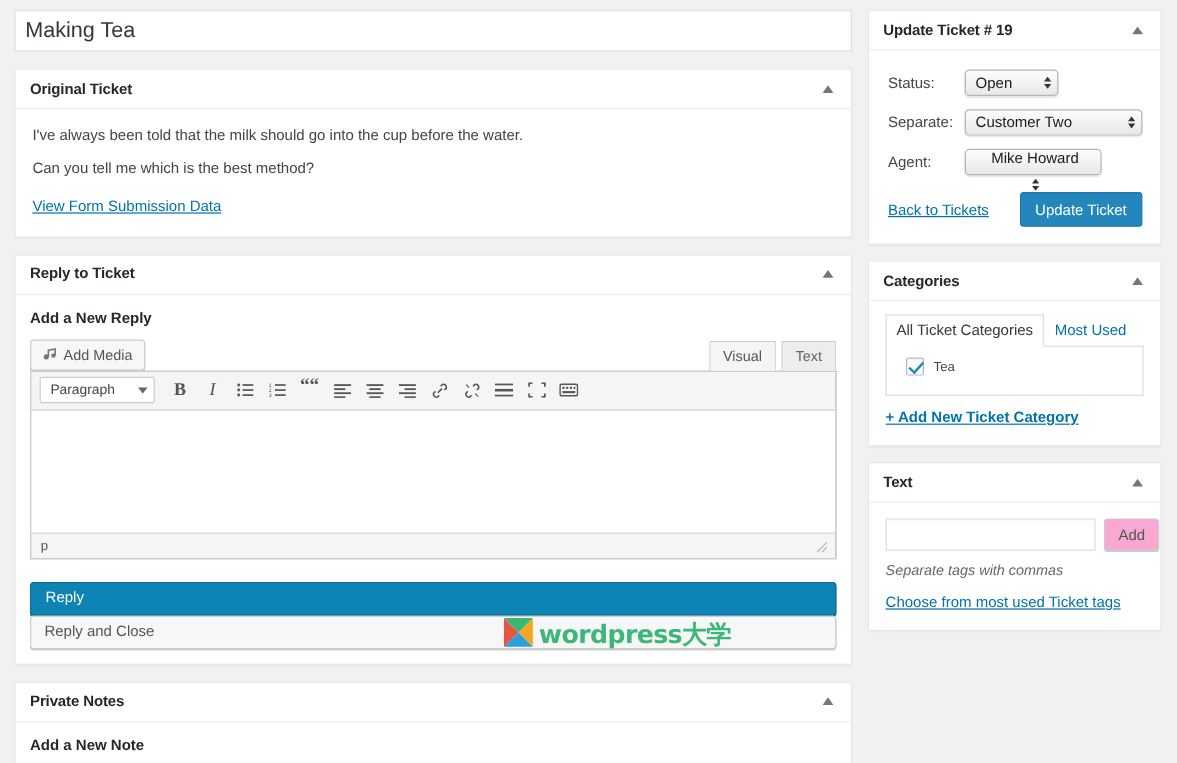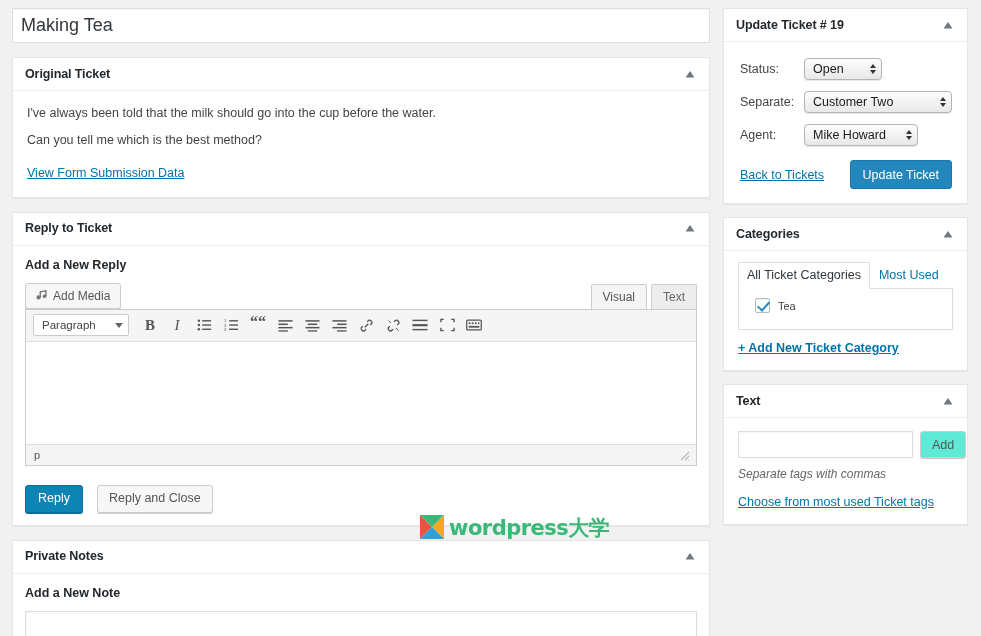--- a/index.html
+++ b/index.html
@@ -183,21 +183,21 @@
     background: #f5f5f5;
     display: flex;
     align-items: center;
     justify-content: space-between;
     padding: 0 6px 0 8px;
     font-size: 11px;
     color: #555;
   }
   .resize-grip { width: 12px; height: 12px; opacity:.55; }
 
-  .btn-row { display: flex; gap: 14px; margin-top: 19px; }
+  .btn-row { display: flex; gap: 0; margin-top: 19px; flex-direction: column; }
   .btn-primary {
     height: 28px;
     padding: 0 12px;
     background: #0e84b5;
     border: 1px solid #0a6f99;
     border-radius: 3px;
     box-shadow: 0 1px 0 #0a6f99;
     color: #fff;
     font-size: 12.5px;
     cursor: pointer;
@@ -356,21 +356,21 @@
     background: #fff;
     padding: 0 6px;
     font-size: 12.5px;
     font-family: "Liberation Sans", sans-serif;
     box-shadow: 0 1px 1px rgba(0,0,0,.04) inset;
     outline: none;
   }
   .btn-add {
     height: 27px;
     padding: 0 11px;
-    background: #5eead4;
+    background: #f9a8d4;
     border: 1px solid #ccc;
     border-radius: 3px;
     box-shadow: 0 1px 0 #ccc;
     font-size: 12.5px;
     color: #555;
     cursor: pointer;
     display: flex; align-items:center;
   }
   .tag-hint {
     font-size: 12px;
@@ -628,21 +628,21 @@
             <span>Customer Two</span>
             <span class="stepper">
                 <i class="up"></i>
                 <i class="dn"></i>
               </span>
           </div>
         </div>
 
         <div class="field-row">
           <span class="field-label">Agent:</span>
-          <div class="mac-select" style="width:114px;">
+          <div class="mac-select" style="width:114px;flex-direction:column;">
             <span>Mike Howard</span>
             <span class="stepper">
                 <i class="up"></i>
                 <i class="dn"></i>
               </span>
           </div>
         </div>
 
         <div class="actions-row">
           <a class="link">Back to Tickets</a>

